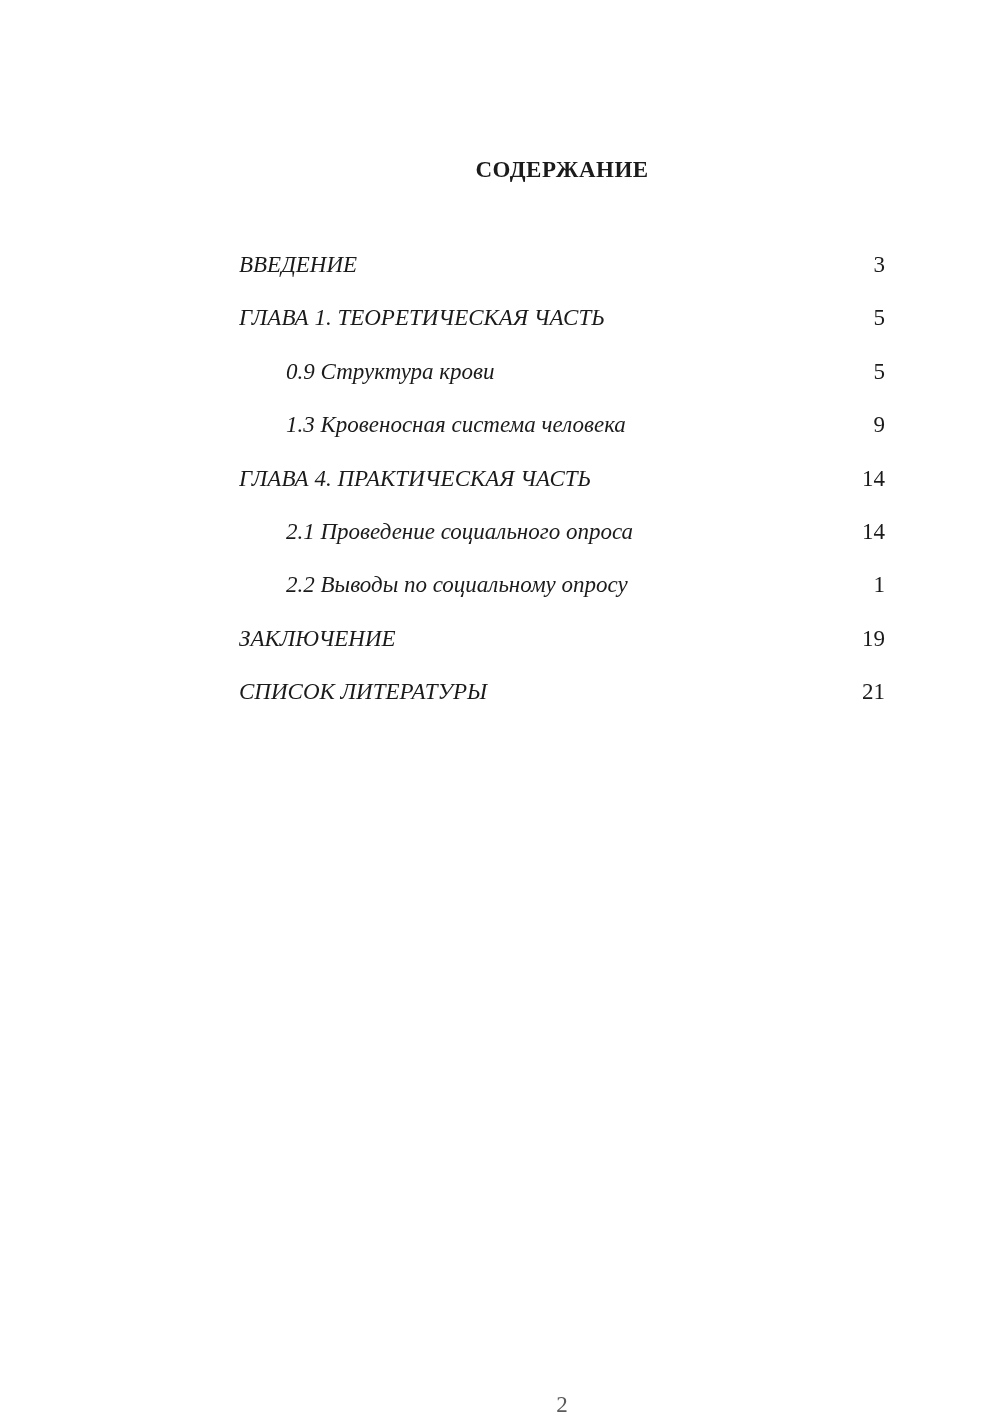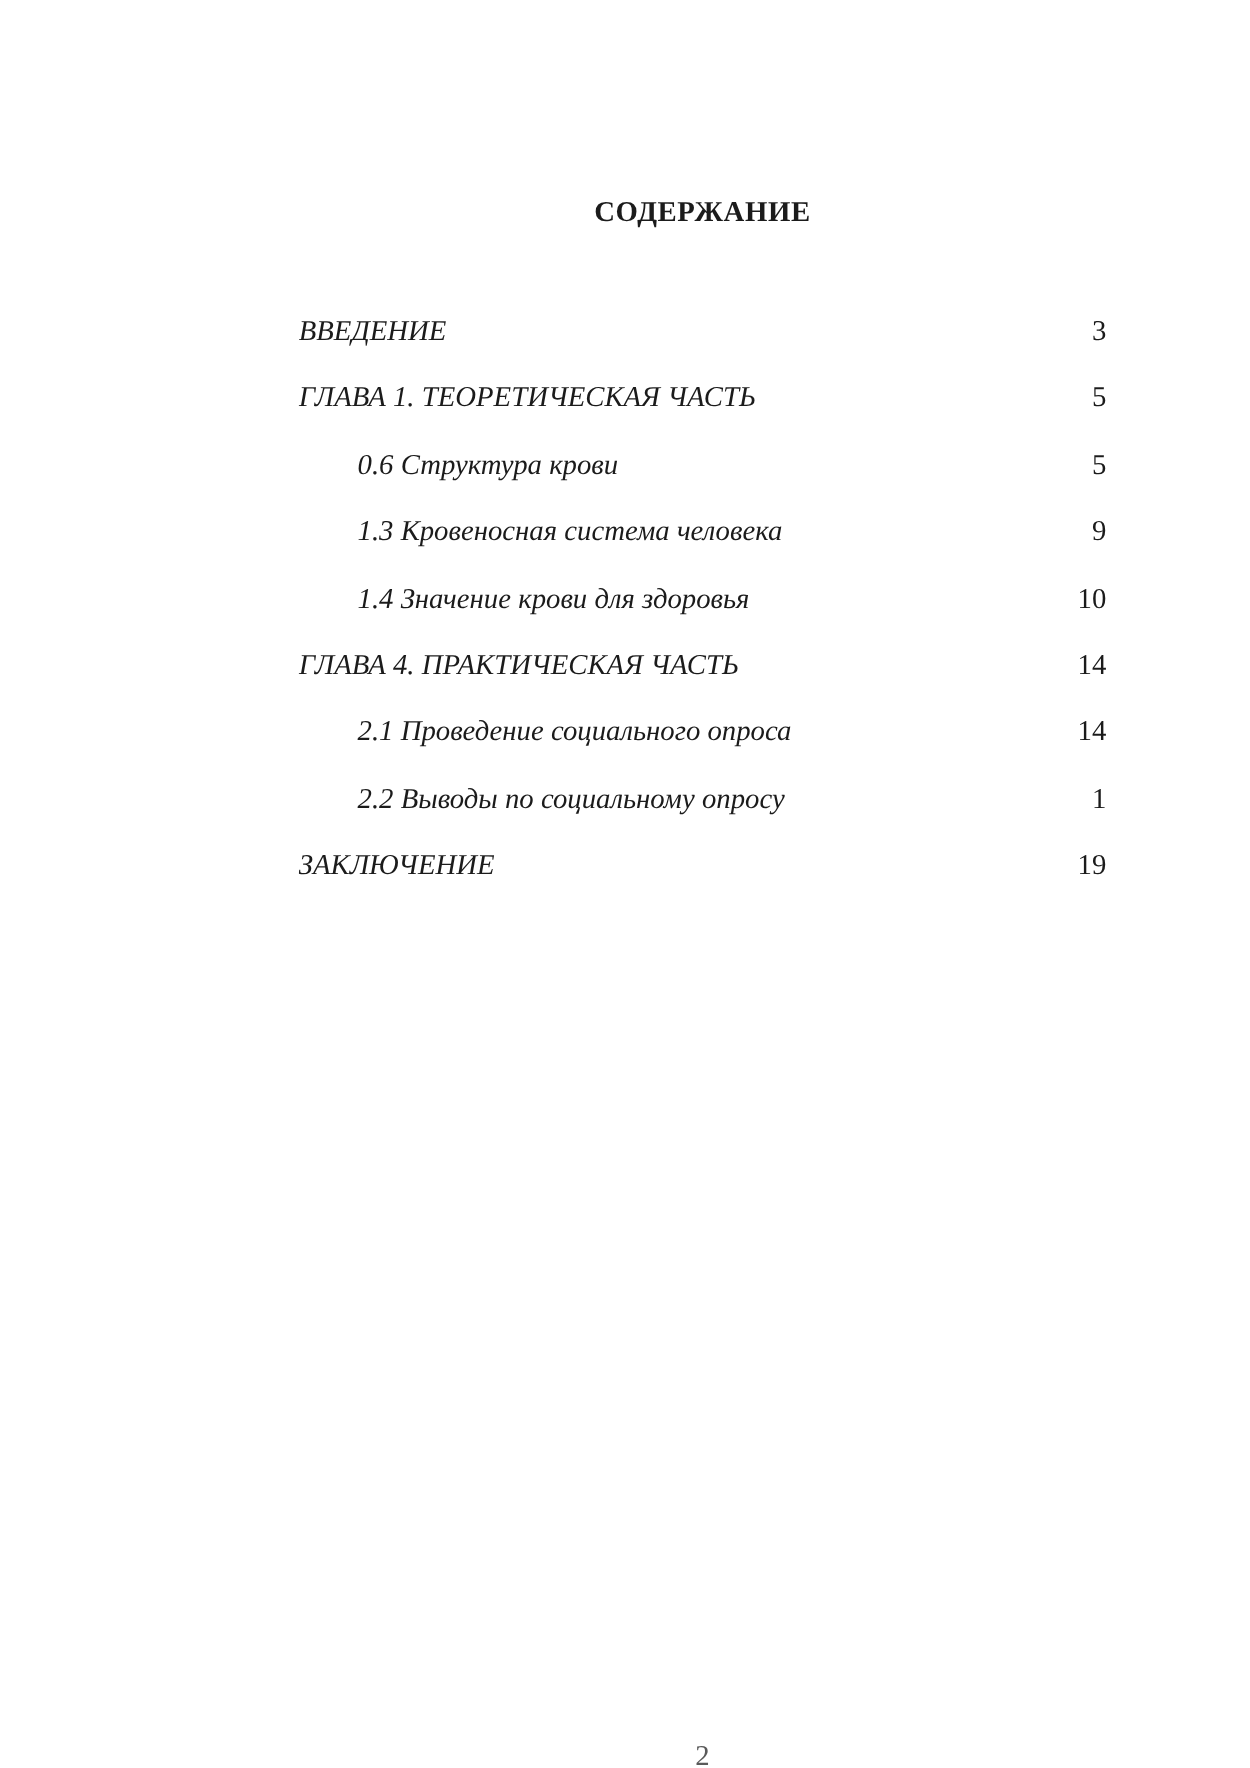--- a/index.html
+++ b/index.html
@@ -80,44 +80,44 @@
   <div class="toc-list">
       <div class="toc-row">
         <span class="toc-label">ВВЕДЕНИЕ</span>
         <span class="toc-page">3</span>
       </div>
       <div class="toc-row">
         <span class="toc-label">ГЛАВА 1. ТЕОРЕТИЧЕСКАЯ ЧАСТЬ</span>
         <span class="toc-page">5</span>
       </div>
       <div class="toc-row indent">
-        <span class="toc-label">0.6 Структура крови</span>
+        <span class="toc-label">0.9 Структура крови</span>
         <span class="toc-page">5</span>
       </div>
       <div class="toc-row indent">
         <span class="toc-label">1.3 Кровеносная система человека</span>
         <span class="toc-page">9</span>
-      </div>
-      <div class="toc-row indent">
-        <span class="toc-label">1.4 Значение крови для здоровья</span>
-        <span class="toc-page">10</span>
       </div>
       <div class="toc-row">
         <span class="toc-label">ГЛАВА 4. ПРАКТИЧЕСКАЯ ЧАСТЬ</span>
         <span class="toc-page">14</span>
       </div>
       <div class="toc-row indent">
         <span class="toc-label">2.1 Проведение социального опроса</span>
         <span class="toc-page">14</span>
       </div>
       <div class="toc-row indent">
         <span class="toc-label">2.2 Выводы по социальному опросу</span>
         <span class="toc-page">1</span>
       </div>
       <div class="toc-row">
         <span class="toc-label">ЗАКЛЮЧЕНИЕ</span>
         <span class="toc-page">19</span>
       </div>
+      <div class="toc-row">
+        <span class="toc-label">СПИСОК ЛИТЕРАТУРЫ</span>
+        <span class="toc-page">21</span>
+      </div>
     </div>
 
   <div class="page-footer">2</div>
 
 </div>
 
 </body></html>

